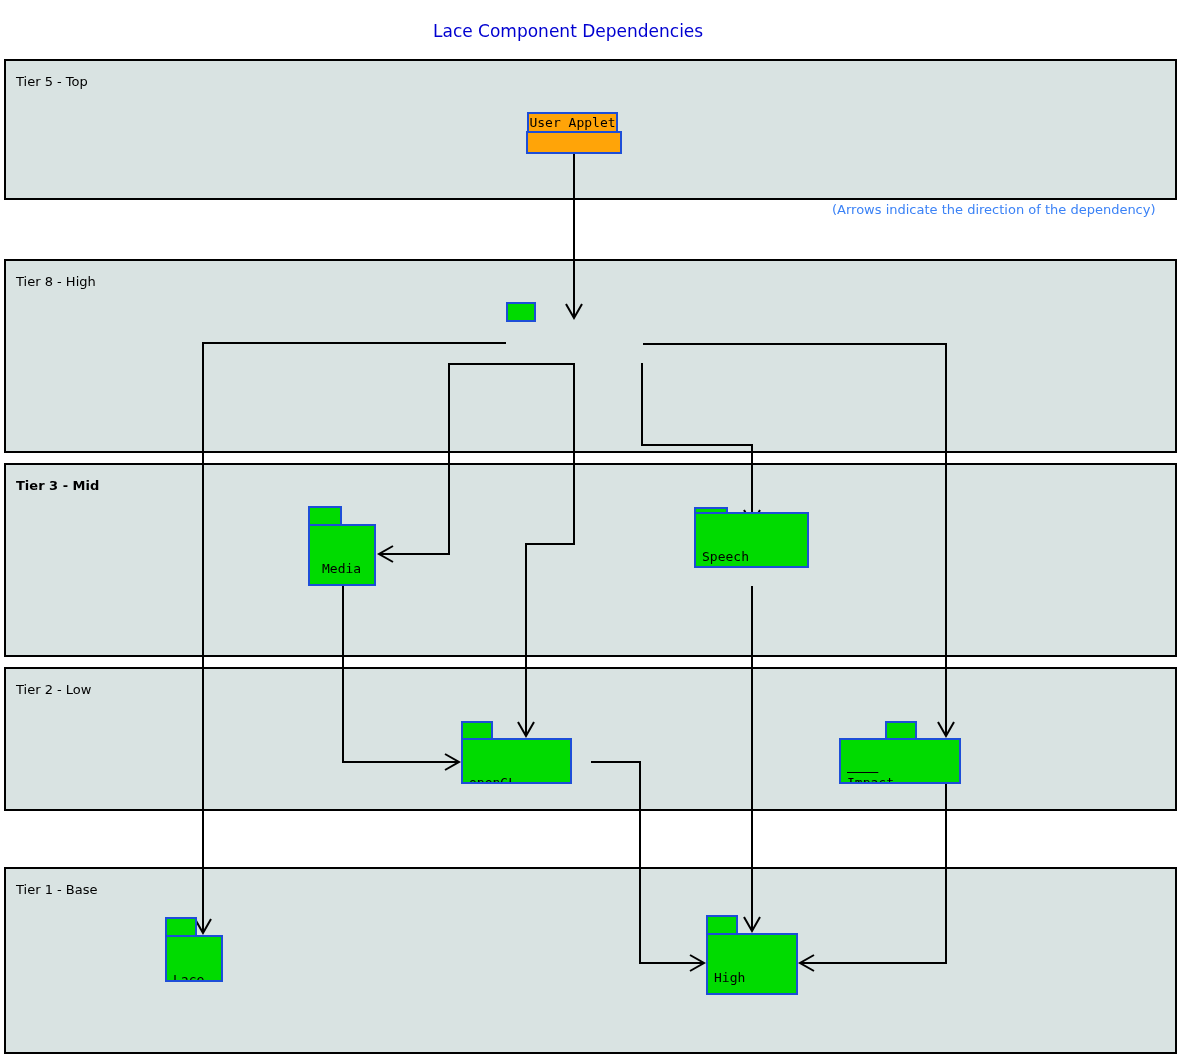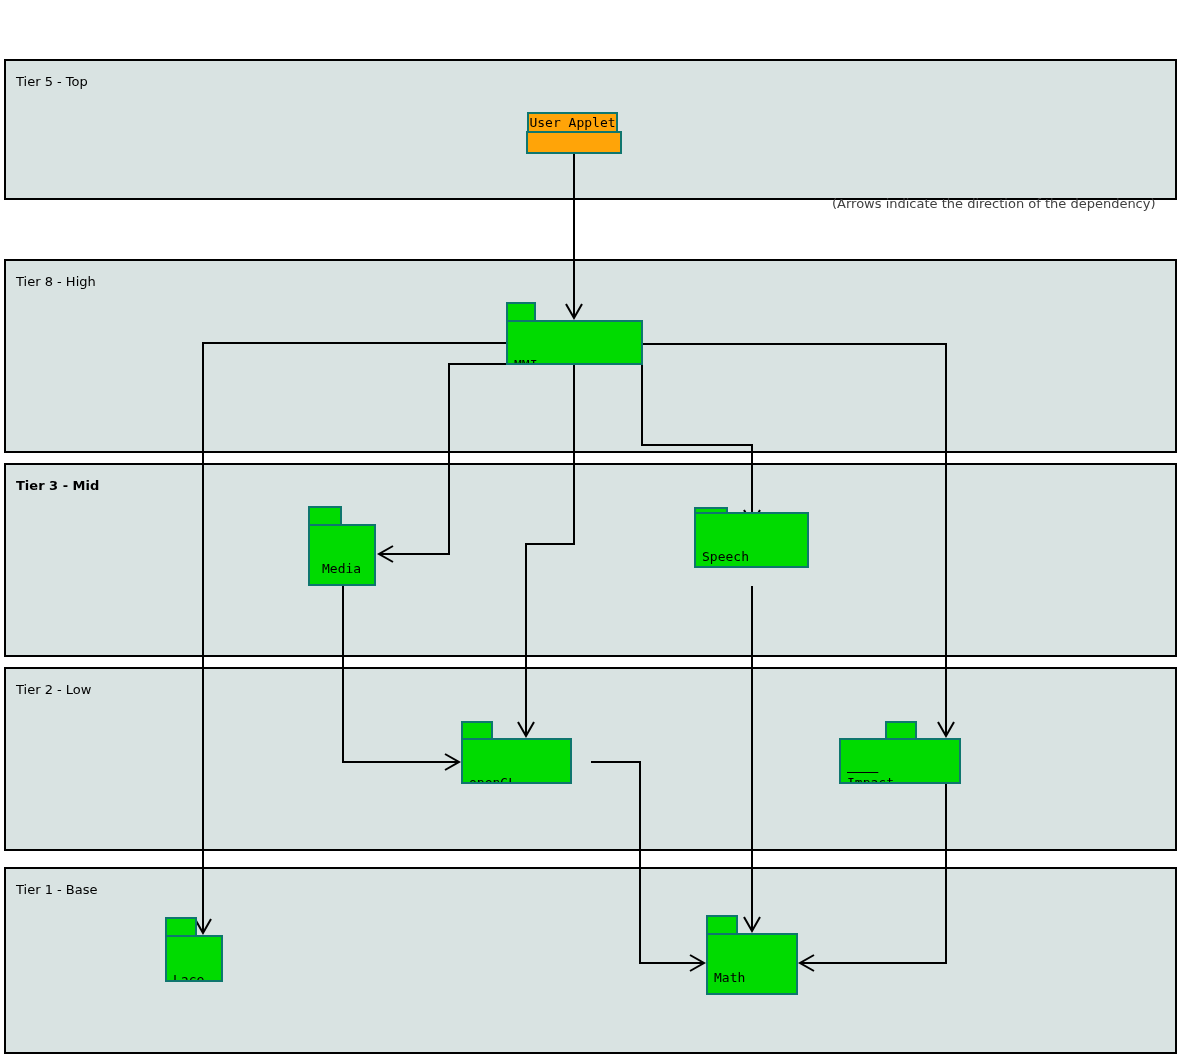--- a/index.html
+++ b/index.html
@@ -8,60 +8,61 @@
     width:1182px;height:1056px;
     background:#ffffff;
     font-family:"DejaVu Sans",sans-serif;
     overflow:hidden;
   }
   .diagram-title{
     position:absolute;left:433px;top:21px;
     font-size:17px;color:#0000d0;white-space:nowrap;
   }
   .note-text{
-    position:absolute;left:832px;top:196px;
-    font-size:13px;color:#404040;white-space:nowrap;
+    position:absolute;left:832px;top:202px;
+    font-size:13px;color:#3b82f6;white-space:nowrap;
   }
   .tier{
     position:absolute;left:4px;width:1173px;
     background:#d9e3e2;border:2px solid #000;
     box-sizing:border-box;
   }
   .tier-label{
     position:absolute;left:10px;top:13px;
     font-size:13px;color:#000;white-space:nowrap;
   }
   .t5{top:59px;height:141px;}
   .t4{top:259px;height:194px;}
   .t3{top:463px;height:194px;font-weight:bold;}
-  .t2{top:667px;height:184px;}
+  .t2{top:667px;height:144px;}
   .t1{top:867px;height:187px;}
   .box{
     position:absolute;box-sizing:border-box;
-    border:2px solid #0f766e;
+    border:2px solid #1d4ed8;
   }
   .applet{background:#ffa408;}
   .applet-label{
     font-family:"DejaVu Sans Mono",monospace;font-size:13px;
     color:#000;text-align:center;line-height:17px;white-space:nowrap;
   }
   .folder-tab{background:#00db00;}
   .folder-body{
     background:#00db00;
     font-family:"DejaVu Sans Mono",monospace;font-size:13px;
     color:#000;line-height:16px;padding:3px 0 0 6px;
     white-space:pre;overflow:hidden;
   }
   .edges{position:absolute;left:0;top:0;pointer-events:none;}
 </style>
 </head>
 <body>
 
 <div class="canvas">
 
+  <div class="diagram-title">Lace Component Dependencies</div>
 
   <div class="tier t5">
     <div class="tier-label">Tier 5 - Top</div>
   </div>
   <div class="tier t4">
     <div class="tier-label">Tier 8 - High</div>
   </div>
   <div class="tier t3">
     <div class="tier-label">Tier 3 - Mid</div>
   </div>
@@ -91,24 +92,20 @@
       <polyline points="752,586 752,931" marker-end="url(#vee)"></polyline>
       <polyline points="591,762 640,762 640,963 704,963" marker-end="url(#vee)"></polyline>
       <polyline points="946,784 946,963 800,963" marker-end="url(#vee)"></polyline>
     </g>
   </svg>
 
   <div class="box applet applet-label" style="left:527px;top:112px;width:91px;height:21px;">User Applet</div>
   <div class="box applet" style="left:526px;top:131px;width:96px;height:23px;"></div>
 
   <div class="box folder-tab" style="left:506px;top:302px;width:30px;height:20px;"></div>
-  <div class="box folder-body" style="left:506px;top:320px;width:137px;height:45px;">
-    <div>MMI</div>
-    
-  </div>
 
   <div class="box folder-tab" style="left:308px;top:506px;width:34px;height:20px;"></div>
   <div class="box folder-body" style="left:308px;top:524px;width:68px;height:62px;padding-left:12px;">
     <div>Media</div>
     
     
   </div>
 
   <div class="box folder-tab" style="left:694px;top:507px;width:34px;height:21px;"></div>
   <div class="box folder-body" style="left:694px;top:512px;width:115px;height:56px;">
@@ -130,18 +127,18 @@
   </div>
 
   <div class="box folder-tab" style="left:165px;top:917px;width:32px;height:20px;"></div>
   <div class="box folder-body" style="left:165px;top:935px;width:58px;height:47px;">
     <div>Lace</div>
     
   </div>
 
   <div class="box folder-tab" style="left:706px;top:915px;width:32px;height:20px;"></div>
   <div class="box folder-body" style="left:706px;top:933px;width:92px;height:62px;">
-    <div>Math</div>
+    <div>High</div>
     
     
   </div>
 
 </div>
 
 </body></html>

